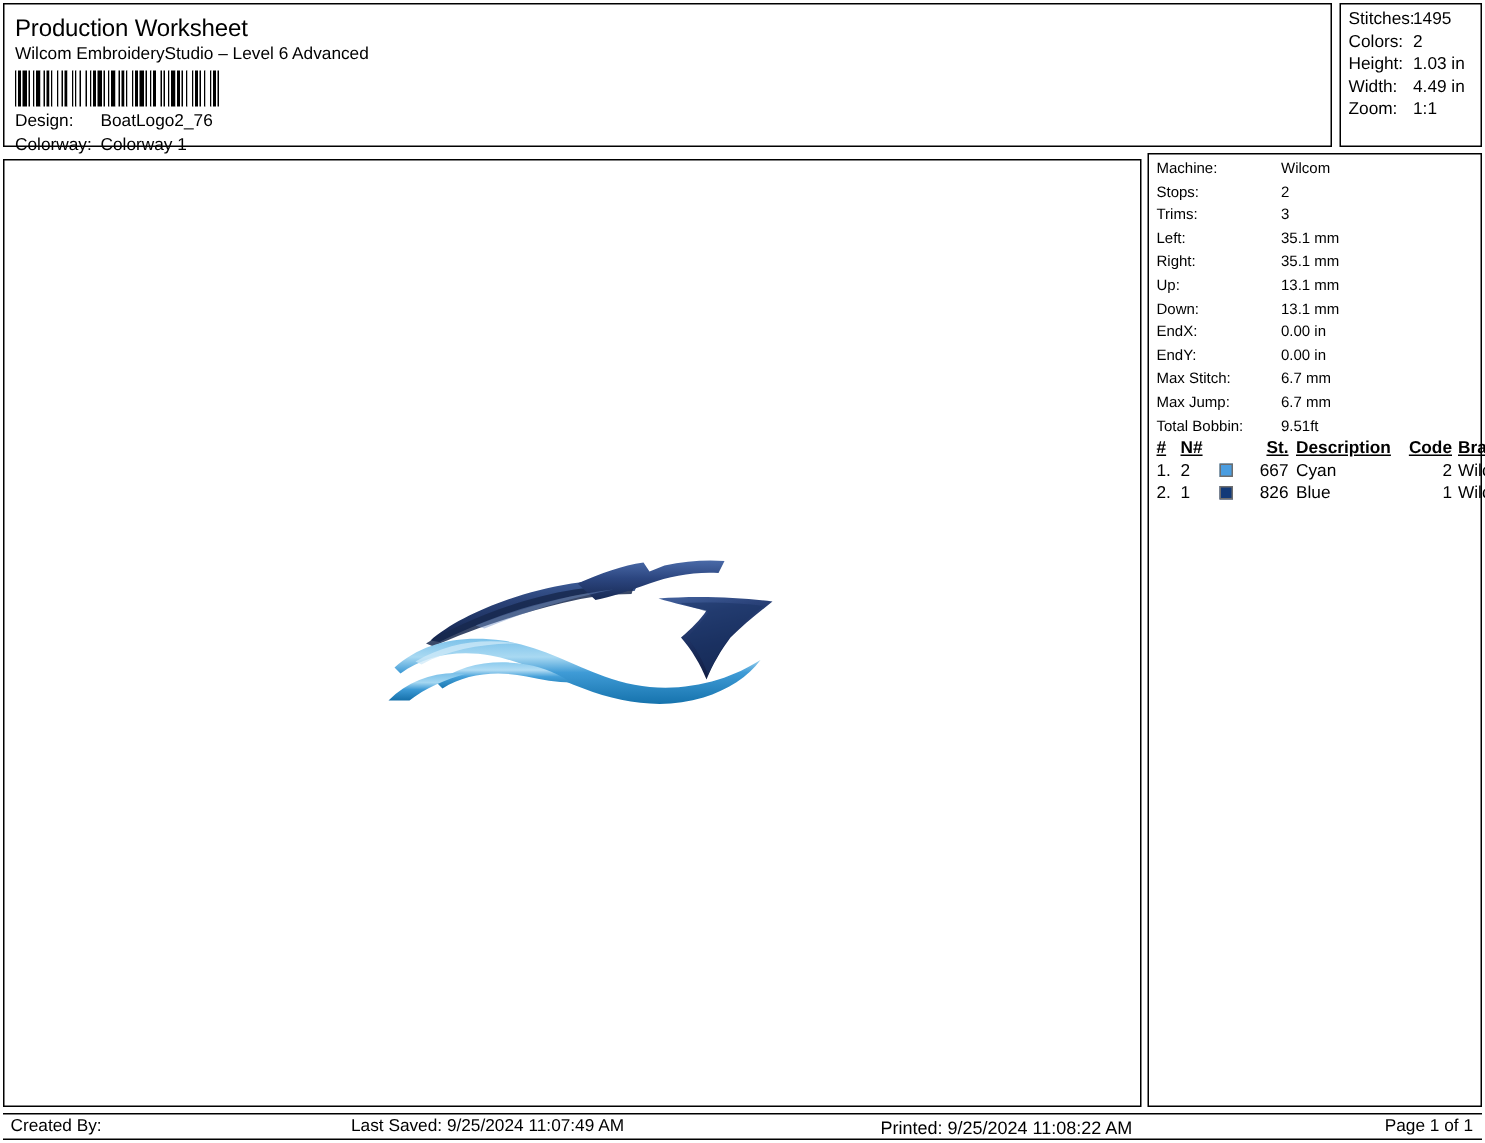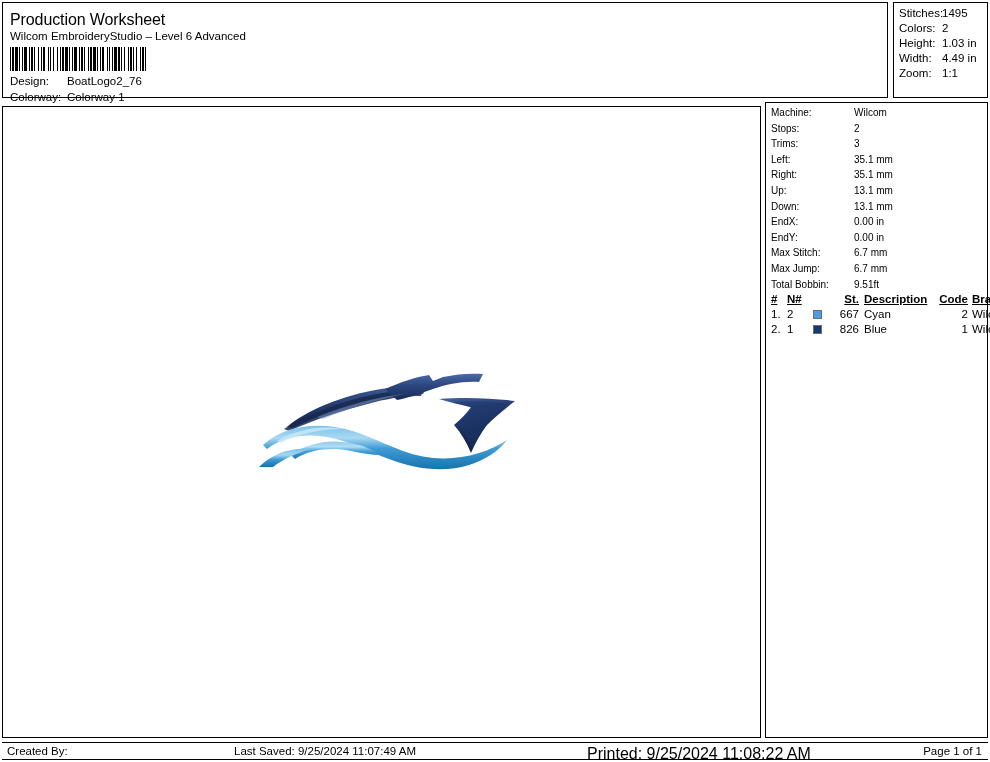--- a/index.html
+++ b/index.html
@@ -222,21 +222,21 @@
     position: absolute;
     left: 232px;
     top: 2px;
     font-size: 11.5px;
     white-space: nowrap;
   }
   .f-printed {
     position: absolute;
     left: 585px;
     top: 2px;
-    font-size: 16px;
+    font-size: 12px;
     white-space: nowrap;
   }
   .f-page {
     position: absolute;
     right: 6px;
     top: 2px;
     font-size: 11.5px;
     white-space: nowrap;
   }
 </style>

